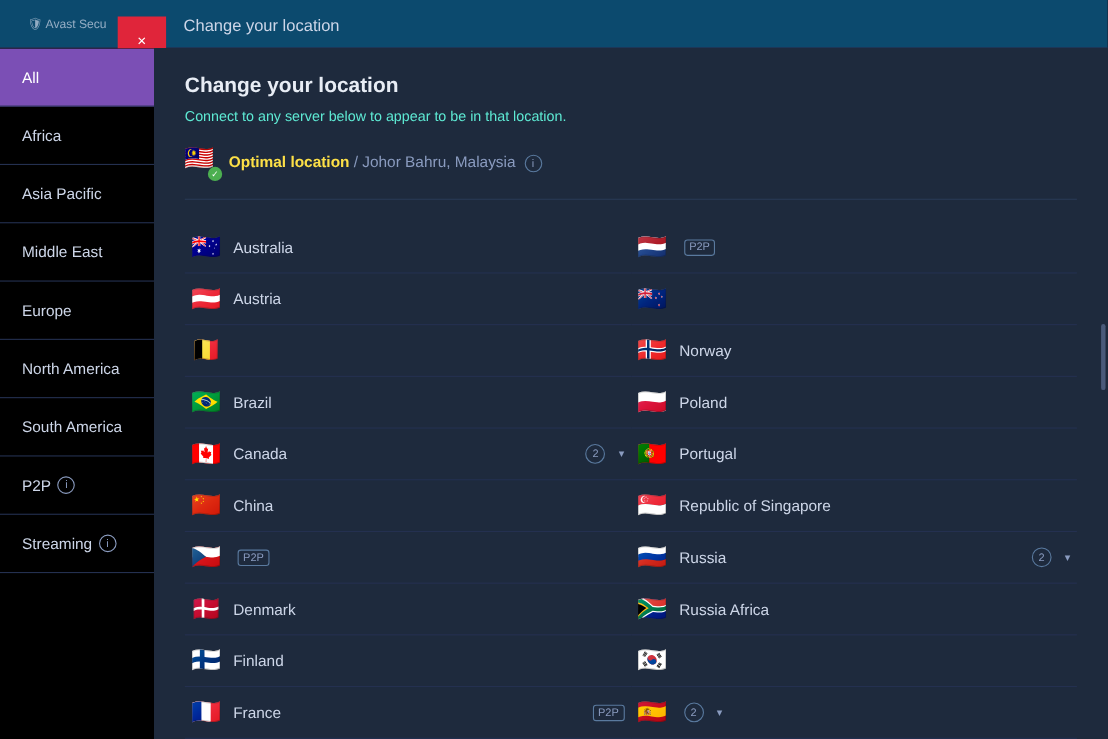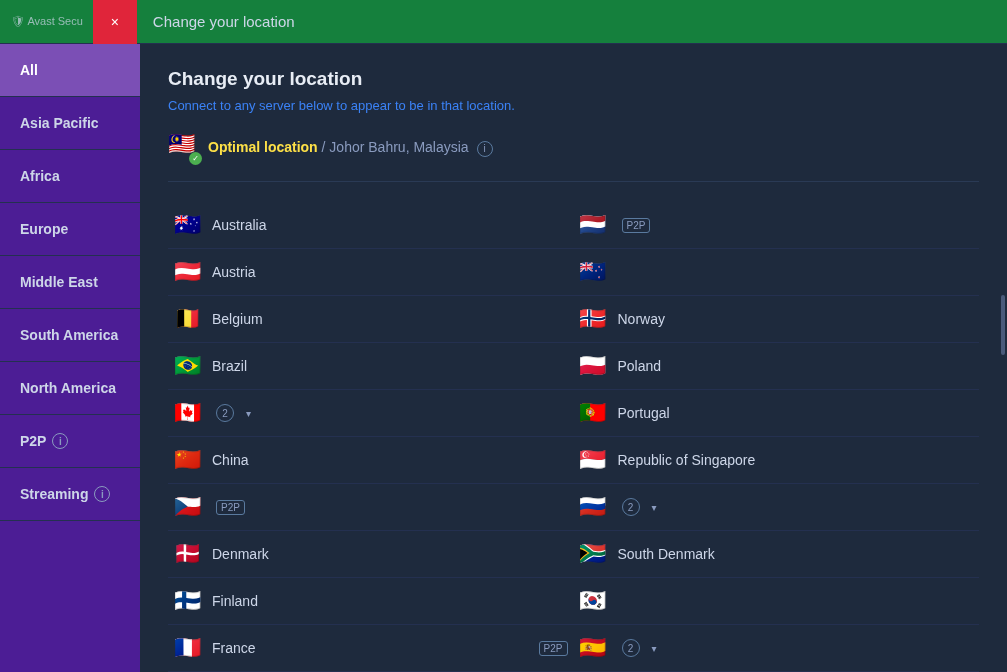--- a/index.html
+++ b/index.html
@@ -8,25 +8,25 @@
       height: 672px;
       background: #1a2235;
       font-family: 'Segoe UI', Arial, sans-serif;
       color: #cdd6e8;
       overflow: hidden;
     }
 
     
     .title-bar {
       display: flex;
-      align-items: center;
-      background: #15803d;
+      align-items: flex-start;
+      background: #0c4a6e;
       height: 44px;
       border-bottom: 1px solid #243050;
-      padding: 1px;
+      padding: 15px;
     }
     .close-btn {
       width: 44px;
       height: 44px;
       background: #e0253a;
       display: flex;
       align-items: center;
       justify-content: center;
       cursor: pointer;
       font-size: 14px;
@@ -50,24 +50,23 @@
 
     
     .main-layout {
       display: flex;
       height: calc(672px - 44px);
     }
 
     
     .sidebar {
       width: 140px;
-      background: #4c1d95;
+      background: #000000;
       flex-shrink: 0;
       overflow-y: auto;
-      font-weight: bold;
     }
     .sidebar-item {
       padding: 18px 20px;
       cursor: pointer;
       font-size: 14px;
       color: #cdd6e8;
       border-bottom: 1px solid #243050;
       transition: background 0.15s;
     }
     .sidebar-item.active {
@@ -112,21 +111,21 @@
     }
 
     .content-title {
       font-size: 19px;
       font-weight: 600;
       color: #e8edf5;
       margin-bottom: 8px;
     }
     .content-subtitle {
       font-size: 13px;
-      color: #3b82f6;
+      color: #5eead4;
       margin-bottom: 20px;
     }
 
     
     .optimal-location {
       display: flex;
       align-items: center;
       gap: 10px;
       margin-bottom: 20px;
       padding-bottom: 18px;
@@ -264,46 +263,46 @@
 <div class="main-layout">
 
   <div class="sidebar" id="sidebar">
   <div class="sidebar-item active">
         <span class="sidebar-item-label">
           <span>All</span>
         </span>
       </div>
       <div class="sidebar-item">
         <span class="sidebar-item-label">
+          <span>Africa</span>
+        </span>
+      </div>
+      <div class="sidebar-item">
+        <span class="sidebar-item-label">
           <span>Asia Pacific</span>
         </span>
       </div>
       <div class="sidebar-item">
         <span class="sidebar-item-label">
-          <span>Africa</span>
+          <span>Middle East</span>
         </span>
       </div>
       <div class="sidebar-item">
         <span class="sidebar-item-label">
           <span>Europe</span>
         </span>
       </div>
       <div class="sidebar-item">
         <span class="sidebar-item-label">
-          <span>Middle East</span>
+          <span>North America</span>
         </span>
       </div>
       <div class="sidebar-item">
         <span class="sidebar-item-label">
           <span>South America</span>
-        </span>
-      </div>
-      <div class="sidebar-item">
-        <span class="sidebar-item-label">
-          <span>North America</span>
         </span>
       </div>
       <div class="sidebar-item">
         <span class="sidebar-item-label">
           <span>P2P</span>
           <span class="info-icon">i</span>
         </span>
       </div>
       <div class="sidebar-item">
         <span class="sidebar-item-label">
@@ -341,36 +340,36 @@
         </div>
         <div class="country-item">
           <span class="country-flag">🇦🇹</span>
           <span class="country-name">Austria</span>
         </div>
         <div class="country-item">
           <span class="country-flag">🇳🇿</span>
         </div>
         <div class="country-item">
           <span class="country-flag">🇧🇪</span>
-          <span class="country-name">Belgium</span>
         </div>
         <div class="country-item">
           <span class="country-flag">🇳🇴</span>
           <span class="country-name">Norway</span>
         </div>
         <div class="country-item">
           <span class="country-flag">🇧🇷</span>
           <span class="country-name">Brazil</span>
         </div>
         <div class="country-item">
           <span class="country-flag">🇵🇱</span>
           <span class="country-name">Poland</span>
         </div>
         <div class="country-item">
           <span class="country-flag">🇨🇦</span>
+          <span class="country-name">Canada</span>
           <span class="count-badge">2</span>
           <span class="chevron-down">▾</span>
         </div>
         <div class="country-item">
           <span class="country-flag">🇵🇹</span>
           <span class="country-name">Portugal</span>
         </div>
         <div class="country-item">
           <span class="country-flag">🇨🇳</span>
           <span class="country-name">China</span>
@@ -378,30 +377,31 @@
         <div class="country-item">
           <span class="country-flag">🇸🇬</span>
           <span class="country-name">Republic of Singapore</span>
         </div>
         <div class="country-item">
           <span class="country-flag">🇨🇿</span>
           <span class="p2p-badge">P2P</span>
         </div>
         <div class="country-item">
           <span class="country-flag">🇷🇺</span>
+          <span class="country-name">Russia</span>
           <span class="count-badge">2</span>
           <span class="chevron-down">▾</span>
         </div>
         <div class="country-item">
           <span class="country-flag">🇩🇰</span>
           <span class="country-name">Denmark</span>
         </div>
         <div class="country-item">
           <span class="country-flag">🇿🇦</span>
-          <span class="country-name">South Denmark</span>
+          <span class="country-name">Russia Africa</span>
         </div>
         <div class="country-item">
           <span class="country-flag">🇫🇮</span>
           <span class="country-name">Finland</span>
         </div>
         <div class="country-item">
           <span class="country-flag">🇰🇷</span>
         </div>
         <div class="country-item">
           <span class="country-flag">🇫🇷</span>

